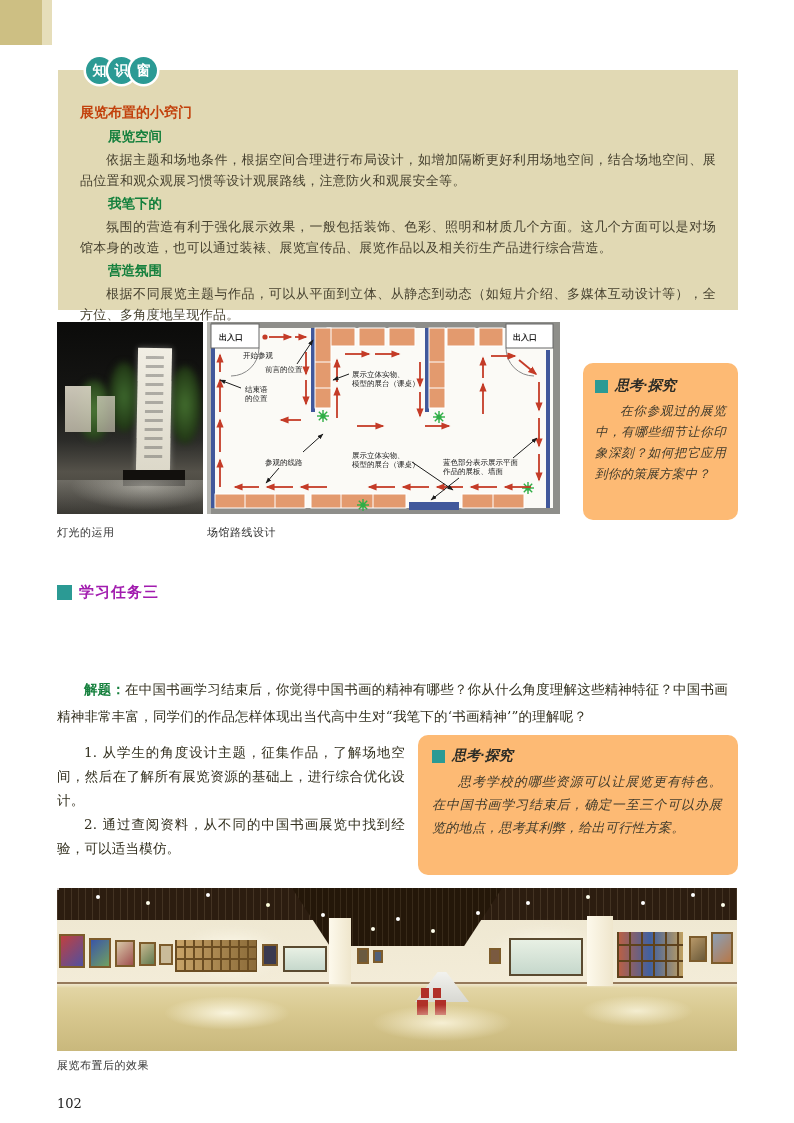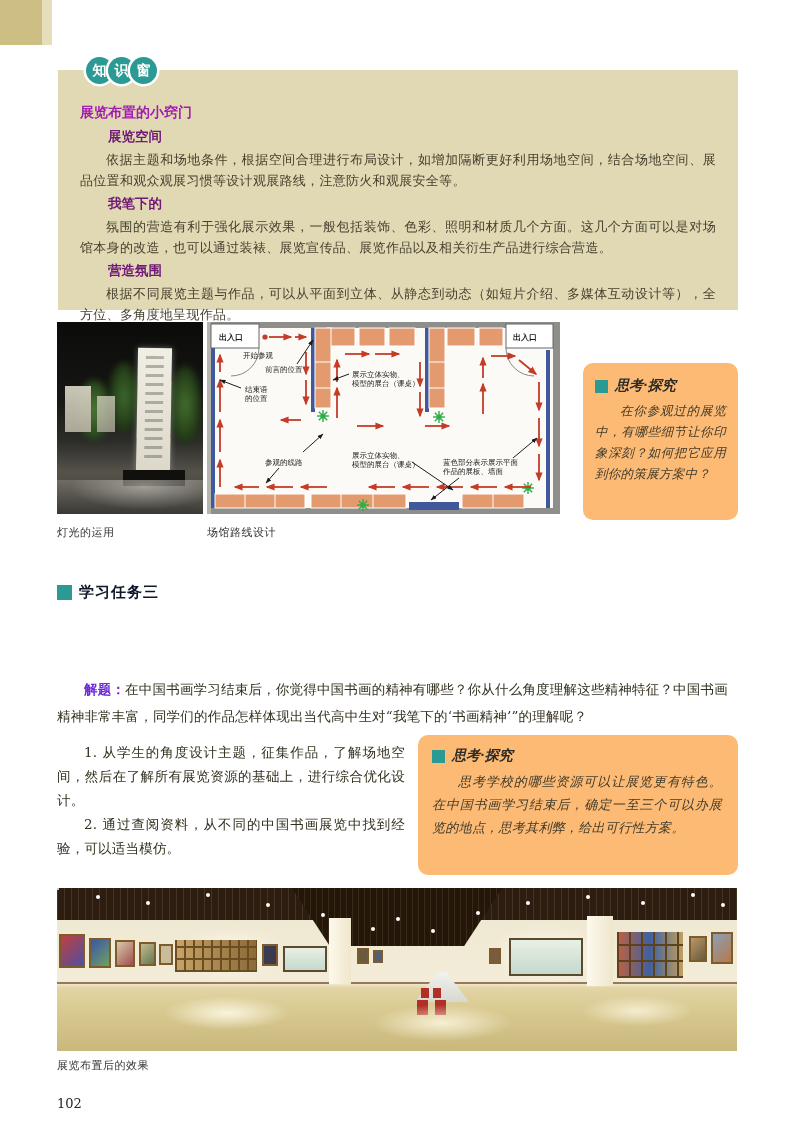--- a/index.html
+++ b/index.html
@@ -9,22 +9,22 @@
   
   .corner-dark{position:absolute;left:0;top:0;width:42px;height:45px;background:#cdbf83;}
   .corner-light{position:absolute;left:42px;top:0;width:10px;height:45px;background:#e6deba;}
 
   
   .kw-box{position:absolute;left:58px;top:70px;width:680px;height:240px;background:#e1d9b4;box-sizing:border-box;padding:20px 22px 0 22px;}
   .kw-badge{position:absolute;left:86px;top:57px;display:flex;z-index:3;}
   .kw-badge .bchar{width:27px;height:27px;border-radius:50%;background:#2b9a94;color:#fff;
      font-size:14px;font-weight:700;display:flex;align-items:center;justify-content:center;
      box-shadow:0 0 0 2.5px #ffffff;margin-right:-5px;}
-  .kw-title{font-size:14px;font-weight:700;color:#a21caf;margin:14px 0 6px 0;}
-  .kw-sub{font-size:13.5px;font-weight:700;color:#701a75;margin:4px 0 3px 28px;}
+  .kw-title{font-size:14px;font-weight:700;color:#c2410c;margin:14px 0 6px 0;}
+  .kw-sub{font-size:13.5px;font-weight:700;color:#15803d;margin:4px 0 3px 28px;}
   .kw-body{font-family:"DejaVu Serif",serif;font-size:13px;line-height:21px;color:#46412f;
      text-indent:2em;margin:0;letter-spacing:.3px;text-align:justify;}
 
   
   .photo-dark{position:absolute;left:57px;top:322px;width:146px;height:192px;overflow:hidden;
      background:linear-gradient(180deg,#0b0b0a 0%,#161614 40%,#2c2c29 62%,#55524a 78%,#3c3a35 100%);}
   .pd-plant{position:absolute;border-radius:50%;filter:blur(3px);}
   .pd-panel{position:absolute;background:linear-gradient(180deg,#d9d4c4,#b7b2a2);opacity:.92;}
   .pd-scroll{position:absolute;left:80px;top:26px;width:34px;height:124px;transform:rotate(1deg);
      background:linear-gradient(180deg,#f1eee4,#dcd8c9);box-shadow:0 0 6px rgba(255,255,250,.35);}
@@ -44,26 +44,26 @@
   .tb1{left:583px;top:363px;width:155px;height:157px;padding:14px 12px 0 12px;}
   .tb2{left:418px;top:735px;width:320px;height:140px;padding:12px 16px 0 14px;}
   .tb-head{display:flex;align-items:center;font-size:14px;font-weight:700;color:#2c2c26;margin-bottom:5px;}
   .teal-sq{width:13px;height:13px;background:#2b9a94;margin-right:7px;flex:0 0 auto;}
   .tb-body{font-family:"DejaVu Serif",serif;font-size:12.5px;line-height:21px;color:#403b2c;
      text-indent:2em;margin:0;text-align:justify;letter-spacing:.3px;}
 
   
   .task-head{position:absolute;left:57px;top:583px;display:flex;align-items:center;}
   .task-head .teal-sq{width:15px;height:15px;}
-  .task-title{font-size:15px;font-weight:700;color:#0f172a;letter-spacing:1px;}
+  .task-title{font-size:15px;font-weight:700;color:#a21caf;letter-spacing:1px;}
   .task-intro{position:absolute;left:57px;top:608px;width:682px;font-size:14px;font-weight:700;
      color:#2b2b26;line-height:27px;text-indent:2em;margin:0;letter-spacing:.4px;}
   .task-jieti{position:absolute;left:57px;top:676px;width:682px;font-family:"DejaVu Serif",serif;
      font-size:13.5px;color:#33301f;line-height:27px;text-indent:2em;margin:0;letter-spacing:.2px;}
-  .task-jieti b{font-family:"Liberation Sans",sans-serif;color:#6d28d9;}
+  .task-jieti b{font-family:"Liberation Sans",sans-serif;color:#15803d;}
   .advice{position:absolute;left:57px;top:740px;width:348px;}
   .advice-title{font-size:13.5px;font-weight:700;color:#2c2c26;margin:0 0 4px 28px;}
   .advice-item{font-family:"DejaVu Serif",serif;font-size:13.5px;line-height:24px;color:#33301f;
      text-indent:2em;margin:0;text-align:justify;letter-spacing:.2px;}
 
   
   .pan{position:absolute;left:57px;top:888px;width:680px;height:163px;overflow:hidden;
      background:linear-gradient(180deg,#efe8d2 30px,#f3ecd8 95px,#e2d5a4 100px,#d8c88f 125px,#c9b87c 163px);}
   .pan-ceiling{position:absolute;left:0;top:0;width:680px;height:32px;background:#2c1d10;
      background-image:repeating-linear-gradient(90deg,rgba(235,210,170,.12) 0 1px,transparent 1px 7px);}

